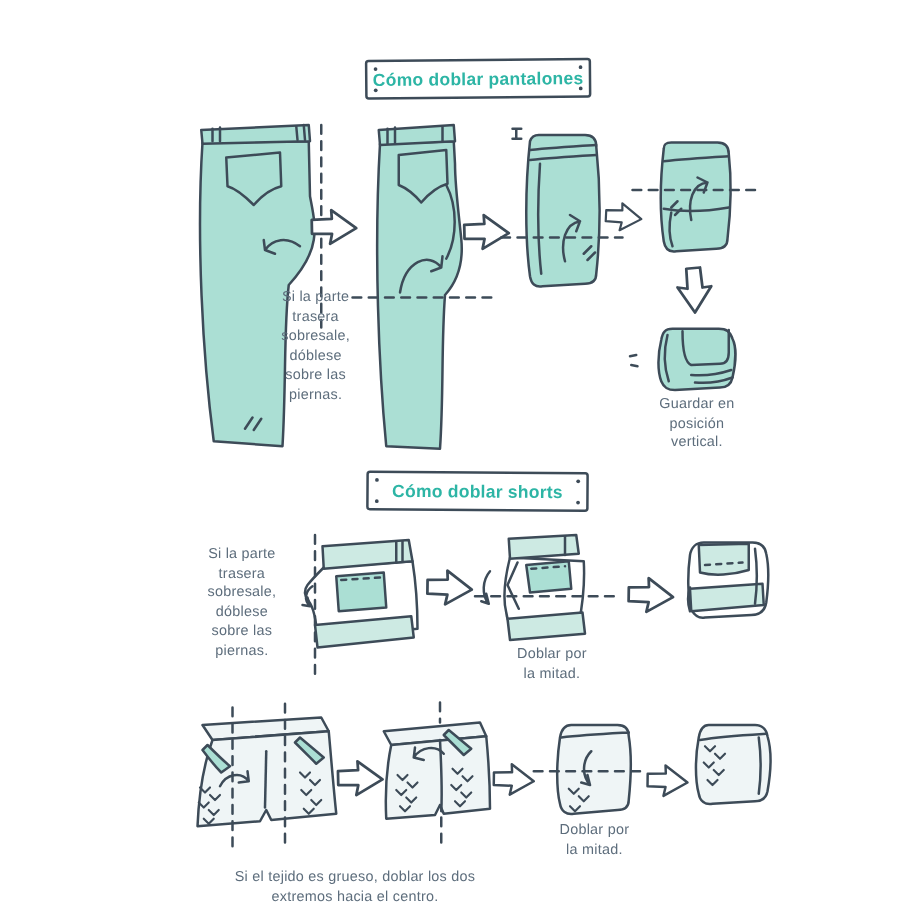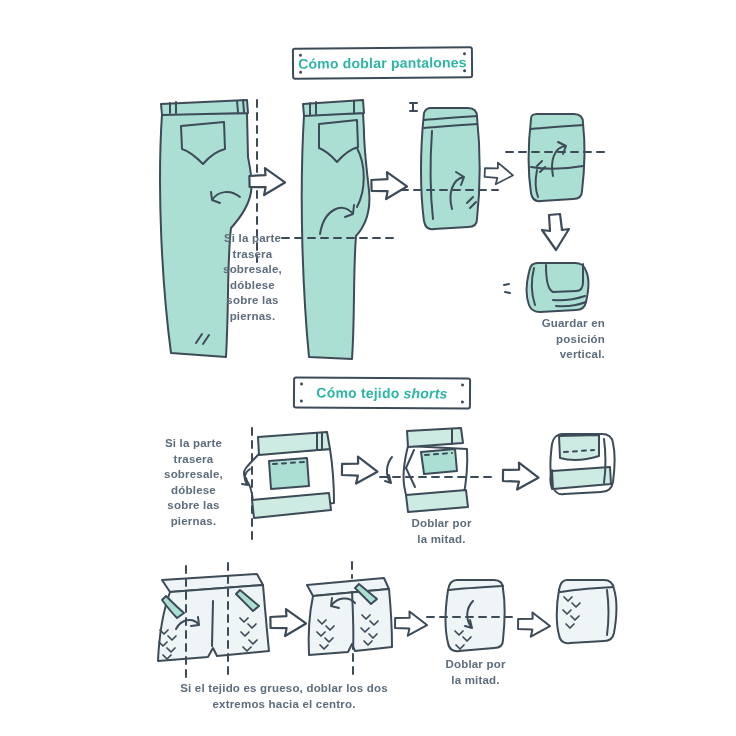--- a/index.html
+++ b/index.html
@@ -15,26 +15,26 @@
   .f-teal{fill:var(--teal-fill,#abdfd4);stroke:var(--outline,#3d4b58);stroke-width:2;stroke-linejoin:round;}
   .f-light{fill:var(--teal-light,#cdeae3);stroke:var(--outline,#3d4b58);stroke-width:2;stroke-linejoin:round;}
   .f-body{fill:var(--body-light,#eff5f6);stroke:var(--outline,#3d4b58);stroke-width:2;stroke-linejoin:round;}
   .f-white{fill:#ffffff;stroke:var(--outline,#3d4b58);stroke-width:2;stroke-linejoin:round;}
   .arrow{fill:#ffffff;stroke:var(--outline,#3d4b58);stroke-width:2.2;stroke-linejoin:round;}
 
   
   .banner{position:absolute;box-sizing:border-box;border:2px solid var(--outline,#3d4b58);
           border-radius:3px;background:#fff;display:flex;align-items:center;justify-content:center;}
   .banner-title{color:var(--title-teal,#2db5a5);font-size:14px;font-weight:bold;letter-spacing:.2px;white-space:nowrap;}
-  .banner-title .it{font-style:italic;}
+  .banner-title .it{}
   .dot{position:absolute;width:3px;height:3px;border-radius:50%;background:var(--outline,#3d4b58);}
   .dot.tl{top:4px;left:5px}.dot.tr{top:4px;right:5px}.dot.bl{bottom:4px;left:5px}.dot.br{bottom:4px;right:5px}
 
   
-  .cap{position:absolute;color:var(--text-gray,#5d6d7c);font-weight:bold;font-size:11.5px;
+  .cap{position:absolute;color:var(--text-gray,#5d6d7c);font-weight:normal;font-size:11.5px;
        line-height:15.5px;text-align:center;white-space:pre-line;letter-spacing:.2px;}
 </style>
 </head>
 <body>
 
 <div class="stage">
 
   <svg class="canvas" width="736" height="736" viewBox="0 0 736 736">
     <defs>
       <path id="ba" d="M0,9 L16,7 L15,0 L36,13 L16,27 L17,19 L1,20 Z"></path>
@@ -185,44 +185,44 @@
     <i class="dot bl"></i>
     <i class="dot br"></i>
     <span class="banner-title">Cómo doblar pantalones</span>
   </div>
 
   <div class="banner" style="left:293px;top:377px;width:178px;height:32px;transform:rotate(0.4deg);">
     <i class="dot tl"></i>
     <i class="dot tr"></i>
     <i class="dot bl"></i>
     <i class="dot br"></i>
-    <span class="banner-title"><span>Cómo tejido </span><span class="it">shorts</span></span>
+    <span class="banner-title"><span>Cómo doblar </span><span class="it">shorts</span></span>
   </div>
 
   <div class="cap" style="left:205px;top:231px;width:95px;">Si la parte
 trasera
 sobresale,
 dóblese
 sobre las
 piernas.</div>
 
 
-  <div class="cap" style="left:510px;top:316px;width:95px;text-align:right;">Guardar en
+  <div class="cap" style="left:510px;top:316px;width:95px;">Guardar en
 posición
 vertical.</div>
 
   <div class="cap" style="left:146px;top:436px;width:95px;">Si la parte
 trasera
 sobresale,
 dóblese
 sobre las
 piernas.</div>
 
   <div class="cap" style="left:394px;top:516px;width:95px;">Doblar por
 la mitad.</div>
 
   <div class="cap" style="left:428px;top:657px;width:95px;">Doblar por
 la mitad.</div>
 
-  <div class="cap" style="left:134px;top:681px;width:300px;">Si el tejido es grueso, doblar los dos
+  <div class="cap" style="left:134px;top:695px;width:300px;">Si el tejido es grueso, doblar los dos
 extremos hacia el centro.</div>
 
 </div>
 
 </body></html>

